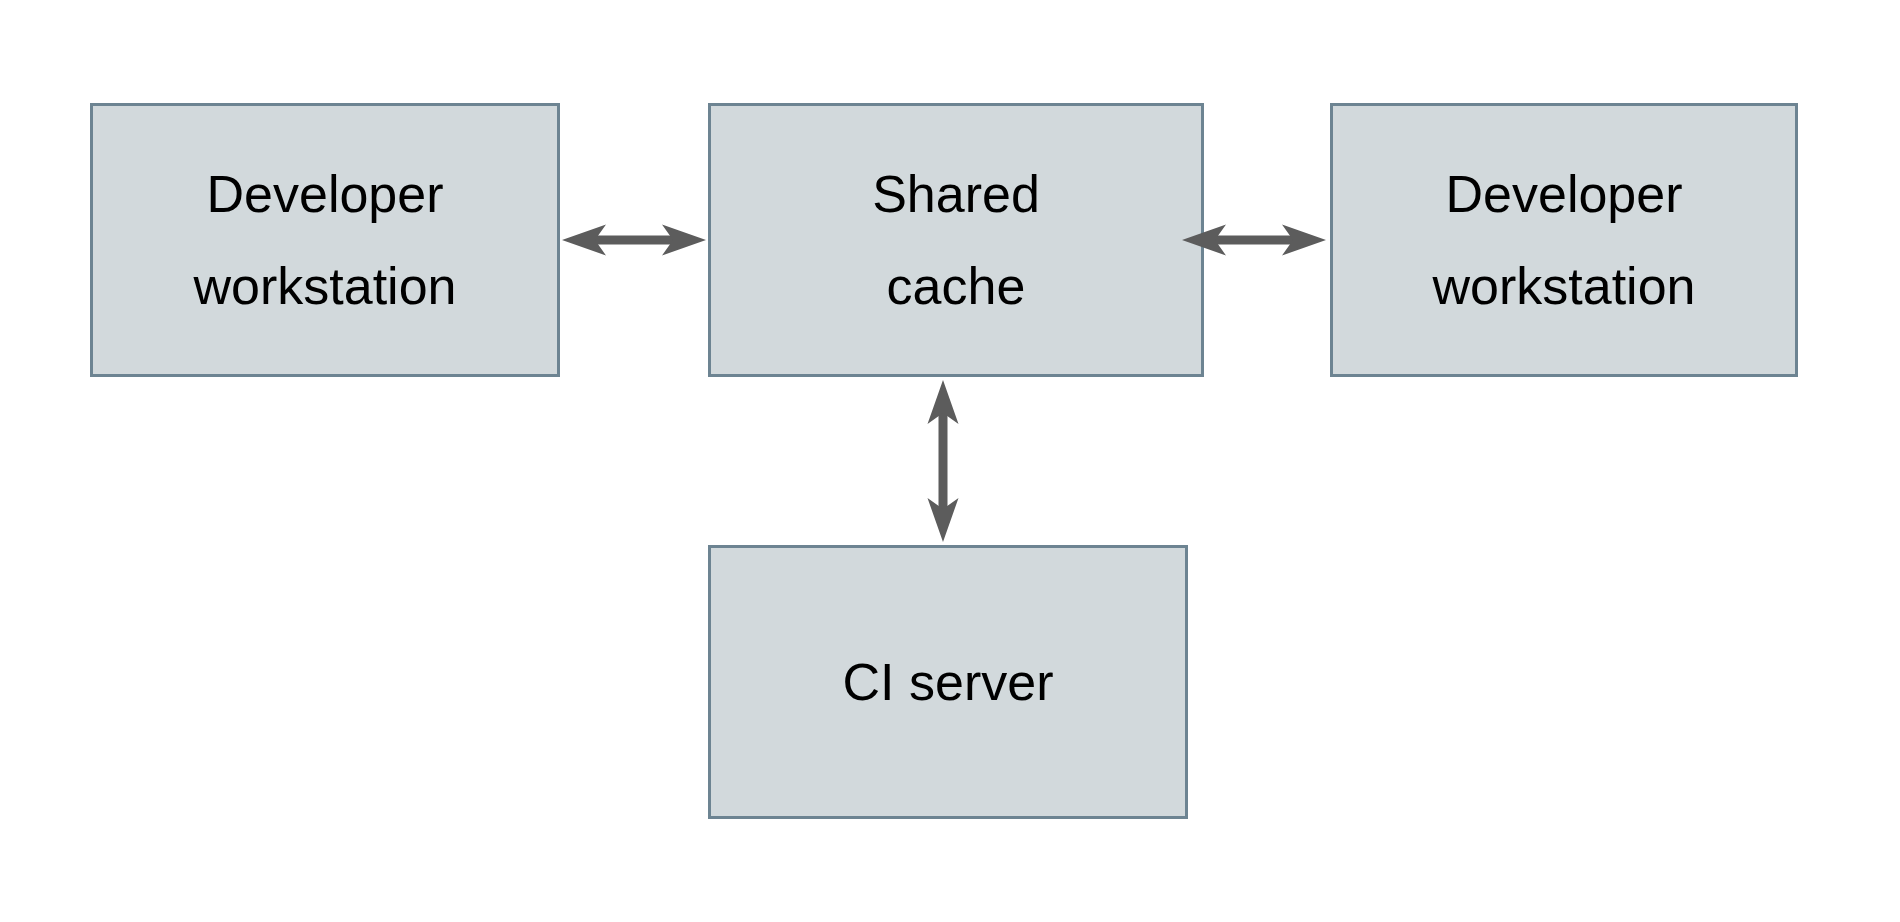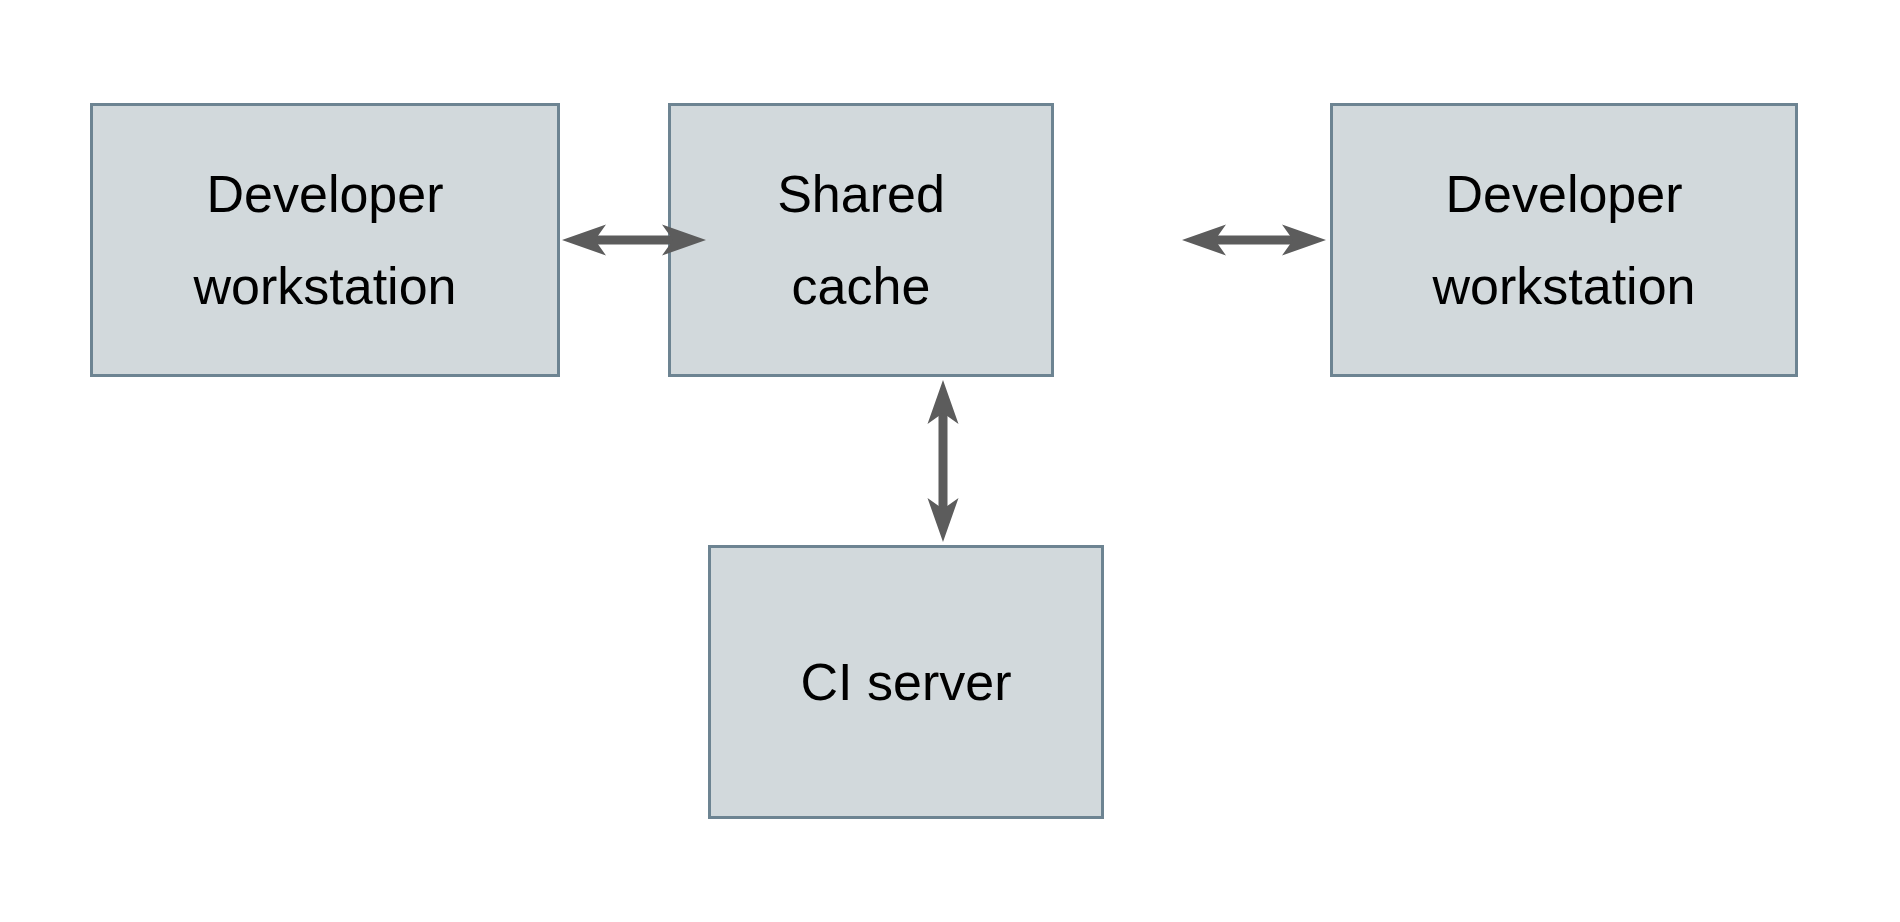--- a/index.html
+++ b/index.html
@@ -32,23 +32,23 @@
   }
   .node-label {
     white-space: pre-line;
     color: var(--text);
     font-size: 52px;
     line-height: 92px;
     font-weight: 400;
     letter-spacing: 0px;
   }
   #node-dev-left   { left: 90px;   top: 103px; width: 470px; height: 274px; }
-  #node-cache      { left: 668px;  top: 103px; width: 386px; height: 274px; }
+  #node-cache      { left: 708px;  top: 103px; width: 496px; height: 274px; }
   #node-dev-right  { left: 1330px; top: 103px; width: 468px; height: 274px; }
-  #node-ci         { left: 708px;  top: 545px; width: 396px; height: 274px; }
+  #node-ci         { left: 708px;  top: 545px; width: 480px; height: 274px; }
 
   svg.arrows {
     position: absolute;
     left: 0; top: 0;
     width: 1900px;
     height: 922px;
     pointer-events: none;
   }
   .arrow-shaft { stroke: var(--arrow); stroke-width: 9; fill: none; }
   .arrow-head  { fill: var(--arrow); stroke: none; }

